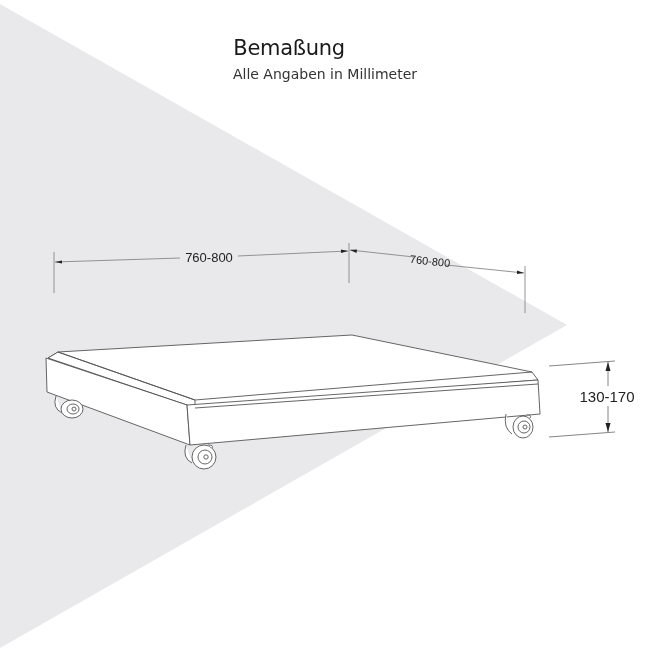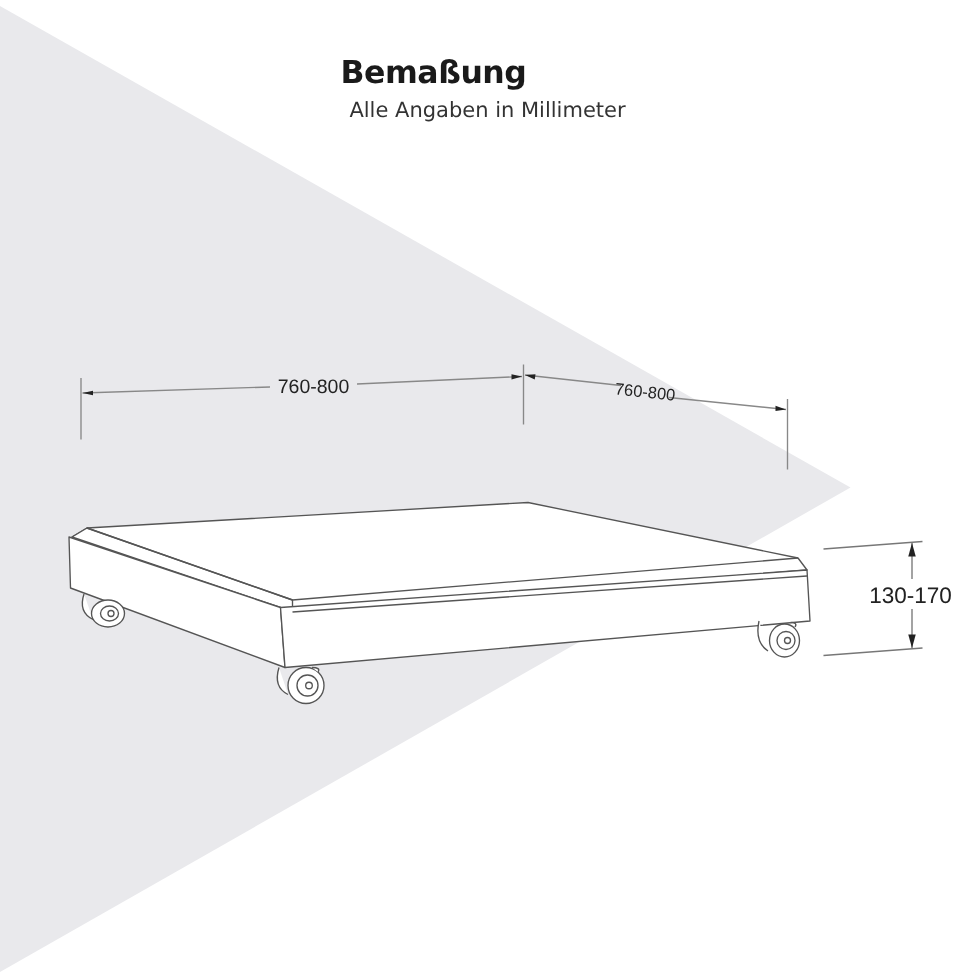--- a/index.html
+++ b/index.html
@@ -1,18 +1,18 @@
 <!DOCTYPE html>
 <html><head>
 <meta charset="utf-8">
 <style>
   html, body { margin:0; padding:0; background:#ffffff; }
   body { width:650px; height:650px; position:relative; overflow:hidden; font-family:"DejaVu Sans", sans-serif; }
   #stage { position:absolute; left:0; top:0; width:650px; height:650px; }
-  .title { position:absolute; left:0; width:578px; top:36px; text-align:center; font-size:21px; font-weight:bold; color:#1a1a1a; letter-spacing:-0.3px; }
+  .title { position:absolute; left:0; width:578px; top:36px; text-align:center; font-size:21px; font-weight:normal; color:#1a1a1a; letter-spacing:-0.3px; }
   .subtitle { position:absolute; left:0; width:650px; top:66px; text-align:center; font-size:14px; color:#333333; }
   svg text { font-family:"Liberation Sans", sans-serif; }
 </style>
 </head>
 <body>
 
 <svg id="stage" width="650" height="650" viewBox="0 0 650 650" xmlns="http://www.w3.org/2000/svg">
 
   <polygon points="0,4 567,325 0,648" fill="#e9e9ec"></polygon>
 

